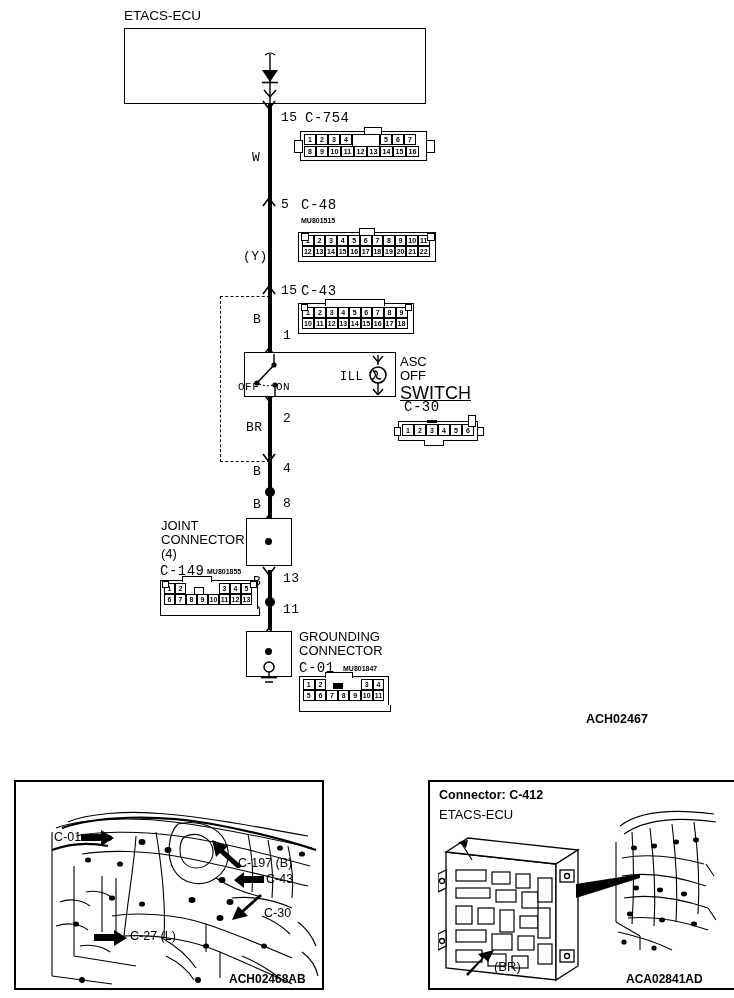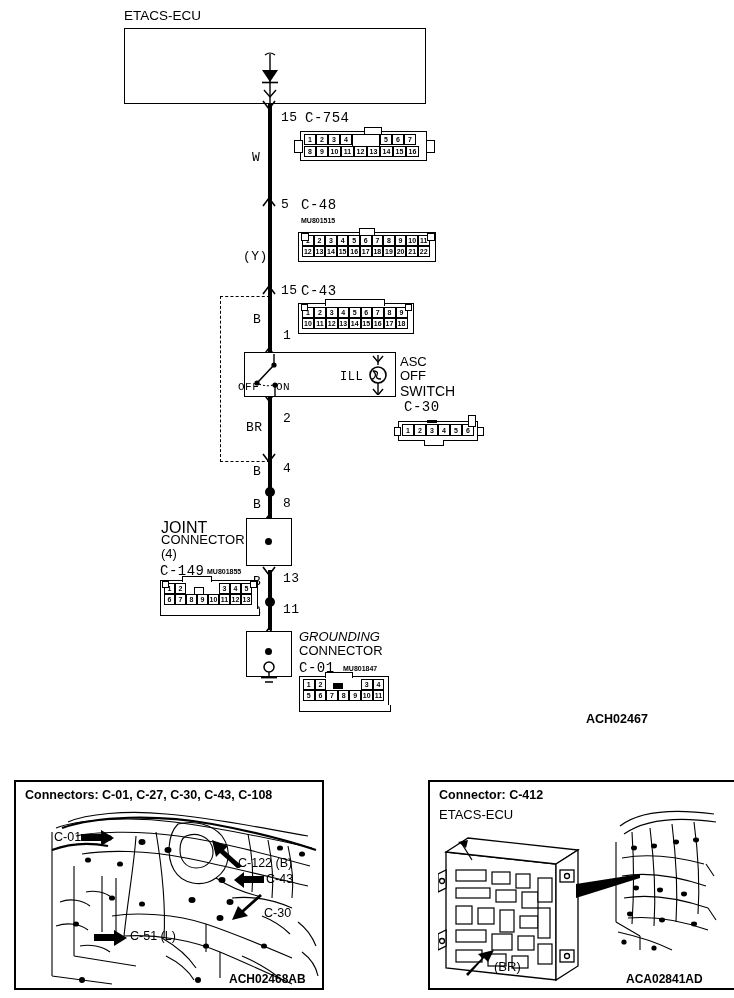--- a/index.html
+++ b/index.html
@@ -234,21 +234,21 @@
     <circle cx="16" cy="20" r="8" fill="none" stroke="#000" stroke-width="1.6"></circle>
     <path d="M11,16 q5,4 0,8 q-2,0 0,0" fill="none" stroke="#000" stroke-width="1.3"></path>
     <path d="M11,16 q6,0 4,4 q-2,4 4,4" fill="none" stroke="#000" stroke-width="1.3"></path>
     <line x1="16" y1="28" x2="16" y2="40" stroke="#000" stroke-width="1.4"></line>
     <path d="M11,34 L16,40 L21,34" fill="none" stroke="#000" stroke-width="1.4"></path>
   </svg>
 </div>
 
 <div class="abs txt" style="left:400px;top:355px;font-size:13px;">ASC</div>
 <div class="abs txt" style="left:400px;top:369px;font-size:13px;">OFF</div>
-<div class="abs txt" style="left:400px;top:383px;font-size:14px;">SWITCH</div>
+<div class="abs txt" style="left:400px;top:383px;font-size:18px;text-decoration:underline;">SWITCH</div>
 <div class="abs mono" style="left:404px;top:399px;font-size:14px;">C-30</div>
 
 <div class="conn" style="left:398px;top:421px;width:80px;height:20px;padding:2px 3px;">
   <div class="row">
     <div class="cell" style="width:12px;height:12px;">1</div>
     <div class="cell" style="width:12px;height:12px;">2</div>
     <div class="cell" style="width:12px;height:12px;">3</div>
     <div class="cell" style="width:12px;height:12px;">4</div>
     <div class="cell" style="width:12px;height:12px;">5</div>
     <div class="cell" style="width:12px;height:12px;">6</div>
@@ -257,21 +257,21 @@
 <div class="abs" style="left:427px;top:420px;width:10px;height:3px;background:#000;"></div>
 <div class="abs" style="left:424px;top:440px;width:18px;height:5px;border:1.4px solid #000;border-top:none;background:#fff;"></div>
 <div class="abs" style="left:468px;top:415px;width:6px;height:10px;border:1.4px solid #000;background:#fff;"></div>
 <div class="abs" style="left:394px;top:427px;width:5px;height:7px;border:1.4px solid #000;background:#fff;"></div>
 <div class="abs" style="left:477px;top:427px;width:5px;height:7px;border:1.4px solid #000;background:#fff;"></div>
 
 <div class="dashed" style="left:220px;top:296px;width:50px;height:166px;border-right:none;"></div>
 
 <div class="box" style="left:246px;top:518px;width:46px;height:48px;"></div>
 <div class="dot" style="left:265px;top:538px;width:7px;height:7px;"></div>
-<div class="abs txt" style="left:161px;top:519px;font-size:16px;">JOINT</div>
+<div class="abs txt" style="left:161px;top:519px;font-size:13px;">JOINT</div>
 <div class="abs txt" style="left:161px;top:533px;font-size:13px;">CONNECTOR</div>
 <div class="abs txt" style="left:161px;top:547px;font-size:13px;">(4)</div>
 <div class="abs mono" style="left:160px;top:563px;font-size:14px;">C-149</div>
 <div class="abs tiny" style="left:207px;top:568px;">MU801855</div>
 
 <div class="conn" style="left:160px;top:580px;width:98px;height:30px;padding:2px 3px;">
   <div class="row">
     <div class="cell" style="width:11px;height:11px;">1</div>
     <div class="cell" style="width:11px;height:11px;">2</div>
     <div class="gap" style="width:33px;height:11px;"></div>
@@ -299,21 +299,21 @@
 <div class="box" style="left:246px;top:631px;width:46px;height:46px;"></div>
 <div class="dot" style="left:265px;top:648px;width:7px;height:7px;"></div>
 <div class="abs" style="left:255px;top:660px;width:28px;height:28px;">
   <svg width="28" height="28" viewBox="0 0 28 28">
     <circle cx="14" cy="7" r="5" fill="#fff" stroke="#000" stroke-width="1.5"></circle>
     <line x1="14" y1="12" x2="14" y2="17" stroke="#000" stroke-width="1.4"></line>
     <line x1="6" y1="17.5" x2="22" y2="17.5" stroke="#000" stroke-width="1.8"></line>
     <line x1="10" y1="22" x2="18" y2="22" stroke="#000" stroke-width="1.5"></line>
   </svg>
 </div>
-<div class="abs txt" style="left:299px;top:630px;font-size:13px;font-style:italic;">GROUNDING</div>
+<div class="abs txt" style="left:299px;top:630px;font-size:13px;">GROUNDING</div>
 <div class="abs txt" style="left:299px;top:644px;font-size:13px;">CONNECTOR</div>
 <div class="abs mono" style="left:299px;top:660px;font-size:14px;">C-01</div>
 <div class="abs tiny" style="left:343px;top:665px;">MU801847</div>
 
 <div class="conn" style="left:299px;top:676px;width:90px;height:30px;padding:2px 3px;">
   <div class="row">
     <div class="cell" style="width:11.6px;height:11px;">1</div>
     <div class="cell" style="width:11.6px;height:11px;">2</div>
     <div class="gap" style="width:34.8px;height:11px;"></div>
     <div class="cell" style="width:11.6px;height:11px;">3</div>
@@ -329,21 +329,20 @@
     <div class="cell" style="width:11.6px;height:11px;">11</div>
   </div>
 </div>
 <div class="abs" style="left:325px;top:672px;width:26px;height:5px;border:1.4px solid #000;border-bottom:none;background:#fff;"></div>
 <div class="abs" style="left:333px;top:683px;width:10px;height:6px;background:#000;"></div>
 <div class="abs" style="left:299px;top:705px;width:90px;height:6px;border:1.4px solid #000;border-top:none;background:#fff;"></div>
 
 <div class="abs code" style="left:586px;top:712px;font-size:12.5px;">ACH02467</div>
 
 <div class="panel" style="left:14px;top:780px;width:310px;height:210px;">
-  <div class="abs panel-title" style="left:9px;top:6px;">Connectors: C-01, C-27, C-30, C-43, C-108</div>
 
   <svg width="310" height="185" viewBox="0 0 310 185" style="position:absolute;left:0;top:24px;">
     <g fill="none" stroke="#000" stroke-width="1.1">
       <path d="M52,16 C70,8 110,4 150,8 C200,12 245,22 292,30"></path>
       <path d="M40,22 C60,14 112,10 158,16 C205,22 252,32 296,42"></path>
       <path d="M36,26 L36,170 M36,170 L96,178"></path>
       <path d="M60,30 C76,26 120,24 162,30 C206,36 250,48 294,60"></path>
       <path d="M66,48 C90,44 130,44 170,52 C210,60 250,70 292,80"></path>
       <path d="M58,60 L58,150 M58,150 L120,160"></path>
       <path d="M120,30 C118,60 112,92 108,130"></path>
@@ -401,42 +400,42 @@
         <path d="M0,4 L20,4 L20,0 L33,8 L20,16 L20,11 L0,11 Z" fill="#000"></path>
       </svg>
   </div>
   <div class="abs txt" style="left:38px;top:48px;font-size:12.5px;">C-01</div>
 
   <div class="abs" style="left:196px;top:58px;">
     <svg width="32" height="28" viewBox="0 0 32 28">
         <path d="M30,26 L12,10 L16,6 L0,0 L4,17 L8,13 L26,29 Z" fill="#000"></path>
       </svg>
   </div>
-  <div class="abs txt" style="left:222px;top:74px;font-size:12.5px;">C-122 (B)</div>
+  <div class="abs txt" style="left:222px;top:74px;font-size:12.5px;">C-197 (B)</div>
 
   <div class="abs" style="left:218px;top:90px;">
     <svg width="30" height="16" viewBox="0 0 30 16">
         <path d="M30,4 L10,4 L10,0 L0,8 L10,16 L10,11 L30,11 Z" fill="#000"></path>
       </svg>
   </div>
   <div class="abs txt" style="left:250px;top:90px;font-size:12.5px;">C-43</div>
 
   <div class="abs" style="left:216px;top:112px;">
     <svg width="30" height="26" viewBox="0 0 30 26">
         <path d="M28,0 L10,16 L6,12 L0,26 L16,22 L12,18 L30,2 Z" fill="#000"></path>
       </svg>
   </div>
   <div class="abs txt" style="left:248px;top:124px;font-size:12.5px;">C-30</div>
 
   <div class="abs" style="left:78px;top:148px;">
     <svg width="34" height="16" viewBox="0 0 34 16">
         <path d="M0,4 L20,4 L20,0 L33,8 L20,16 L20,11 L0,11 Z" fill="#000"></path>
       </svg>
   </div>
-  <div class="abs txt" style="left:114px;top:147px;font-size:12.5px;">C-51 (L)</div>
+  <div class="abs txt" style="left:114px;top:147px;font-size:12.5px;">C-27 (L)</div>
 
   <div class="abs code" style="left:213px;top:190px;">ACH02468AB</div>
 </div>
 
 <div class="panel" style="left:428px;top:780px;width:348px;height:210px;text-decoration:underline;">
   <div class="abs panel-title" style="left:9px;top:6px;">Connector: C-412</div>
   <div class="abs txt" style="left:9px;top:26px;font-size:13px;">ETACS-ECU</div>
 
   <svg width="180" height="160" viewBox="0 0 180 160" style="position:absolute;left:8px;top:44px;">
     <g fill="#fff" stroke="#000" stroke-width="1.3">

